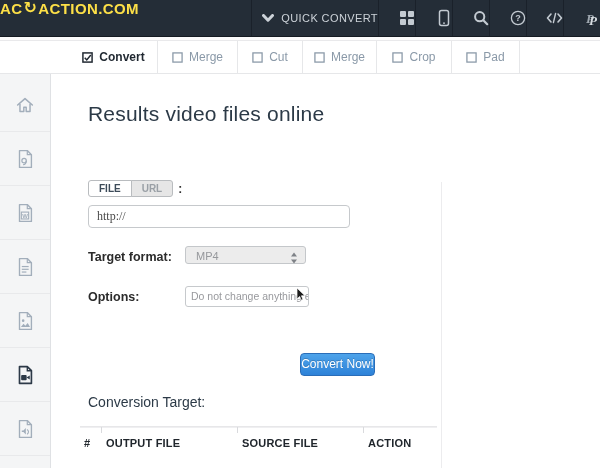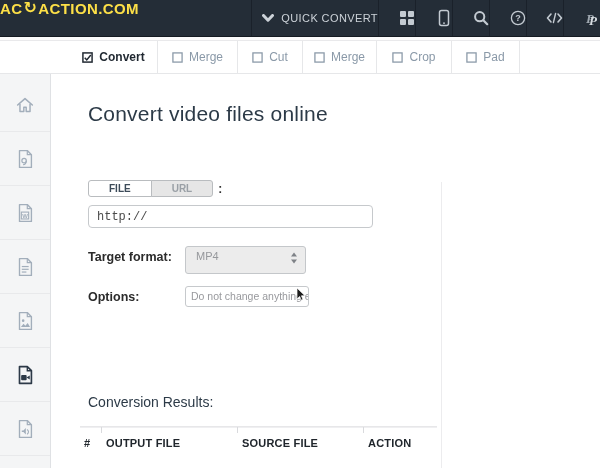--- a/index.html
+++ b/index.html
@@ -38,38 +38,38 @@
   .side-item.active { color:#2c3947; }
   .side-item svg { display:block; }
 
   .main { flex:1; position:relative; background:#fff; }
 
   .page-title { position:absolute; left:37px; top:28px; font-size:21px; font-weight:400;
                 color:#2c3a47; letter-spacing:.2px; }
 
   
   .src-row { position:absolute; left:37px; top:106px; display:flex; align-items:center; }
-  .src-btn { display:inline-block; height:17px; line-height:15px; padding:0 20px;
+  .src-btn { display:inline-block; height:17px; line-height:15px; padding:0 10px;
              font-size:10px; border:1px solid #b9bcbf; cursor:pointer; }
   .src-file { background:#ffffff; color:#3d4b59; font-weight:bold;
               border-radius:3px 0 0 3px; }
   .src-url  { background:#e6e6e6; color:#9aa0a6; font-weight:bold;
               border-radius:0 3px 3px 0; margin-left:-1px; }
   .src-colon { font-weight:bold; color:#333; margin-left:5px; font-size:12px; }
 
-  .url-input { position:absolute; left:37px; top:131px; width:285px; height:23px;
+  .url-input { position:absolute; left:37px; top:131px; width:262px; height:23px;
                border:1px solid #c6c9cc; border-radius:4px; padding:0 8px;
-               font-size:12px; color:#4a4a4a; font-family:Liberation Mono, monospace;
+               font-size:12px; color:#4a4a4a; font-family:Liberation Serif, serif;
                outline:none; }
 
   .form-label { position:absolute; left:37px; font-size:12.5px; font-weight:bold; color:#2b2b2b; }
   .lbl-format { top:176px; }
   .lbl-options { top:216px; }
 
-  .select-box { position:absolute; left:134px; top:172px; width:121px; height:28px;
+  .select-box { position:absolute; left:134px; top:172px; width:121px; height:18px;
                 background:#ececec; border:1px solid #c4c7ca; border-radius:3px;
                 font-size:11px; color:#96989c; line-height:19px; padding:0 18px 0 10px;
                 cursor:pointer; }
   .select-box .updown { position:absolute; right:7px; top:4px; }
 
   .options-box { position:absolute; left:134px; top:212px; width:124px; height:21px;
                  background:#fff; border:1px solid #c6c9cc; border-radius:3px;
                  font-size:10.5px; color:#98999d; line-height:19px; padding:0 3px 0 5px;
                  white-space:nowrap; overflow:hidden; cursor:pointer; }
   .mouse-cursor { position:absolute; left:245px; top:213px; }
@@ -284,21 +284,21 @@
             <path d="M14.6 12.8 c1.6 1.2 1.6 3.4 0 4.6" fill="none" stroke="currentColor" stroke-width="1.2" stroke-linecap="round"></path>
           </svg>
       </span>
     </div>
     <div class="side-item">
       
     </div>
   </div>
 
   <div class="main">
-    <div class="page-title">Convert video files online</div>
+    <div class="page-title">Results video files online</div>
 
     <div class="src-row">
       <span class="src-btn src-file">FILE</span>
       <span class="src-btn src-url">URL</span>
       <span class="src-colon">:</span>
     </div>
 
     <input class="url-input" type="text" value="http://" style="">
 
     <div class="form-label lbl-format">Target format:</div>
@@ -315,22 +315,23 @@
     <div class="form-label lbl-options">Options:</div>
     <div class="options-box">
       <span>Do not change anything els</span>
     </div>
     <span class="mouse-cursor">
       <svg width="10" height="15" viewBox="0 0 10 15">
           <path d="M1 1 L1 12 L3.7 9.4 L5.3 13.2 L7 12.4 L5.4 8.8 L9 8.8 Z" fill="#1c1c1c" stroke="#fff" stroke-width="0.7"></path>
         </svg>
     </span>
 
-
-    <div class="results-heading">Conversion Results:</div>
+    <div class="convert-btn">Convert Now!</div>
+
+    <div class="results-heading">Conversion Target:</div>
 
     <table class="results-table">
       <thead>
         <tr>
           <th class="col-num">#</th>
           <th class="col-out tick">OUTPUT FILE</th>
           <th class="col-src tick">SOURCE FILE</th>
           <th class="tick">ACTION</th>
         </tr>
       </thead>

